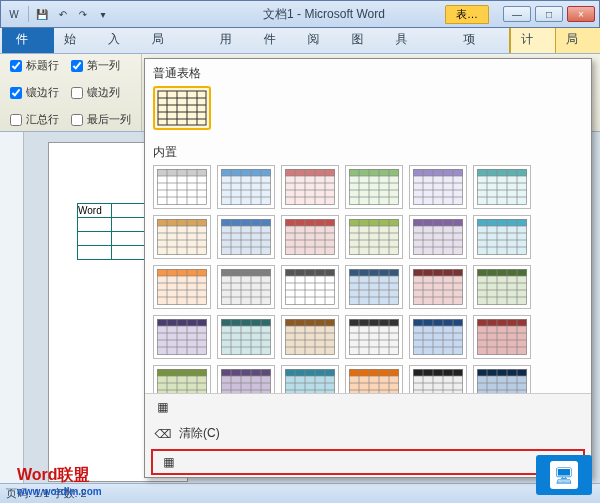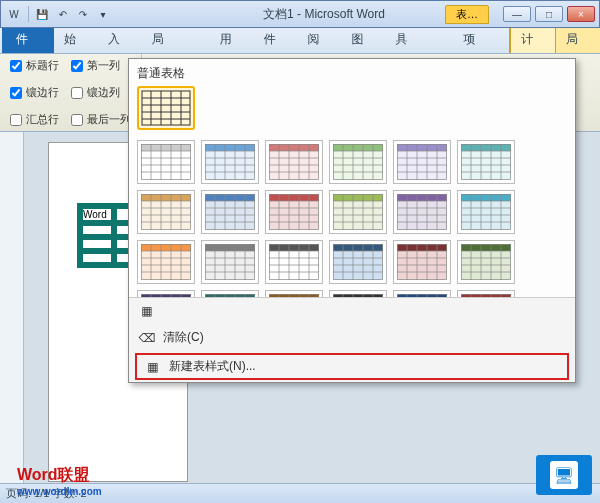--- a/index.html
+++ b/index.html
@@ -30,24 +30,24 @@
   .chk-row { display: flex; gap: 12px; }
   .chk { display: flex; align-items: center; gap: 4px; font-size: 11px; color: #333; }
   .chk input { width: 12px; height: 12px; }
   .group-label { font-size: 11px; color: #567; text-align: center; margin-top: auto; }
 
   
   .doc-area { position: absolute; top: 132px; left: 0; right: 0; bottom: 20px; background: #d5dfe8; overflow: hidden; display: flex; }
   .ruler-v { width: 24px; background: #eef3f8; border-right: 1px solid #bbb; }
   .page { margin: 10px 0 0 24px; background: #fff; border: 1px solid #999; width: 140px; height: 340px; padding: 60px 10px 10px 28px; }
   .mini-table { border-collapse: collapse; font-size: 10px; }
-  .mini-table td { border: 6px solid #0f766e; width: 34px; height: 14px; }
+  .mini-table td { border: 1px solid #0f766e; width: 34px; height: 14px; }
 
   
-  .gallery-panel { position: absolute; top: 58px; left: 128px; width: 448px; height: 325px; background: #fdfdfd; border: 1px solid #8a8a8a; box-shadow: 3px 3px 6px rgba(0,0,0,.3); z-index: 20; display: flex; flex-direction: column; }
+  .gallery-panel { position: absolute; top: 58px; left: 144px; width: 448px; height: 420px; background: #fdfdfd; border: 1px solid #8a8a8a; box-shadow: 3px 3px 6px rgba(0,0,0,.3); z-index: 20; display: flex; flex-direction: column; }
   .gp-section-label { font-size: 12px; color: #333; padding: 6px 8px 2px 8px; }
   .gp-row { display: flex; flex-wrap: wrap; gap: 6px; padding: 2px 8px 8px 8px; }
   .thumb { width: 58px; height: 44px; border: 1px solid #bbb; background: #fff; display: flex; align-items: center; justify-content: center; cursor: pointer; }
   .thumb.sel { border: 2px solid #f2b200; border-radius: 3px; background: #fff6d8; }
   .thumb svg { width: 50px; height: 36px; }
   .gp-scroll { overflow-y: auto; flex: 1; }
   .gp-footer { border-top: 1px solid #ccc; background: #f4f4f4; }
   .gp-item { display: flex; align-items: center; gap: 8px; padding: 5px 10px; font-size: 12px; color: #333; cursor: pointer; }
   .gp-item.hl { border: 2px solid #d92020; margin: 2px 6px; padding: 3px 8px; }
   .gp-icon { width: 16px; height: 16px; display: flex; align-items: center; justify-content: center; }
@@ -175,20 +175,21 @@
             <line x1="1" y1="22" x2="49" y2="22"></line>
             <line x1="1" y1="29" x2="49" y2="29"></line>
             <line x1="10" y1="1" x2="10" y2="35"></line>
             <line x1="20" y1="1" x2="20" y2="35"></line>
             <line x1="30" y1="1" x2="30" y2="35"></line>
             <line x1="40" y1="1" x2="40" y2="35"></line>
           </g>
         </svg>
     </div>
   </div>
+  <div class="gp-section-label">内置</div>
   <div class="gp-scroll">
     <div id="builtin-grid" class="gp-row">
         <div class="thumb">
           <svg viewBox="0 0 50 36">
     <rect x="0" y="0" width="50" height="36" fill="#fff"></rect>
     <rect x="0" y="0" width="50" height="7" fill="#ccc"></rect>
     <g stroke="#888" stroke-width="0.7" fill="none">
       <rect x="0.5" y="0.5" width="49" height="35"></rect>
       <line x1="0" y1="7" x2="50" y2="7"></line>
               <line x1="0" y1="14" x2="50" y2="14"></line>
@@ -699,21 +700,20 @@
   <div class="gp-footer">
     <div class="gp-item">
       <span class="gp-icon">▦</span>
     </div>
     <div class="gp-item">
       <span class="gp-icon">⌫</span>
       <span>清除(C)</span>
     </div>
     <div class="gp-item hl">
       <span class="gp-icon">▦</span>
-      <span>新建表样式(N)...</span>
     </div>
   </div>
 </div>
 
 <div class="statusbar">
   <span>页码: 1/1  字数: 2</span>
 </div>
 
 <div class="wm-left">
   <span>Word联盟</span>

